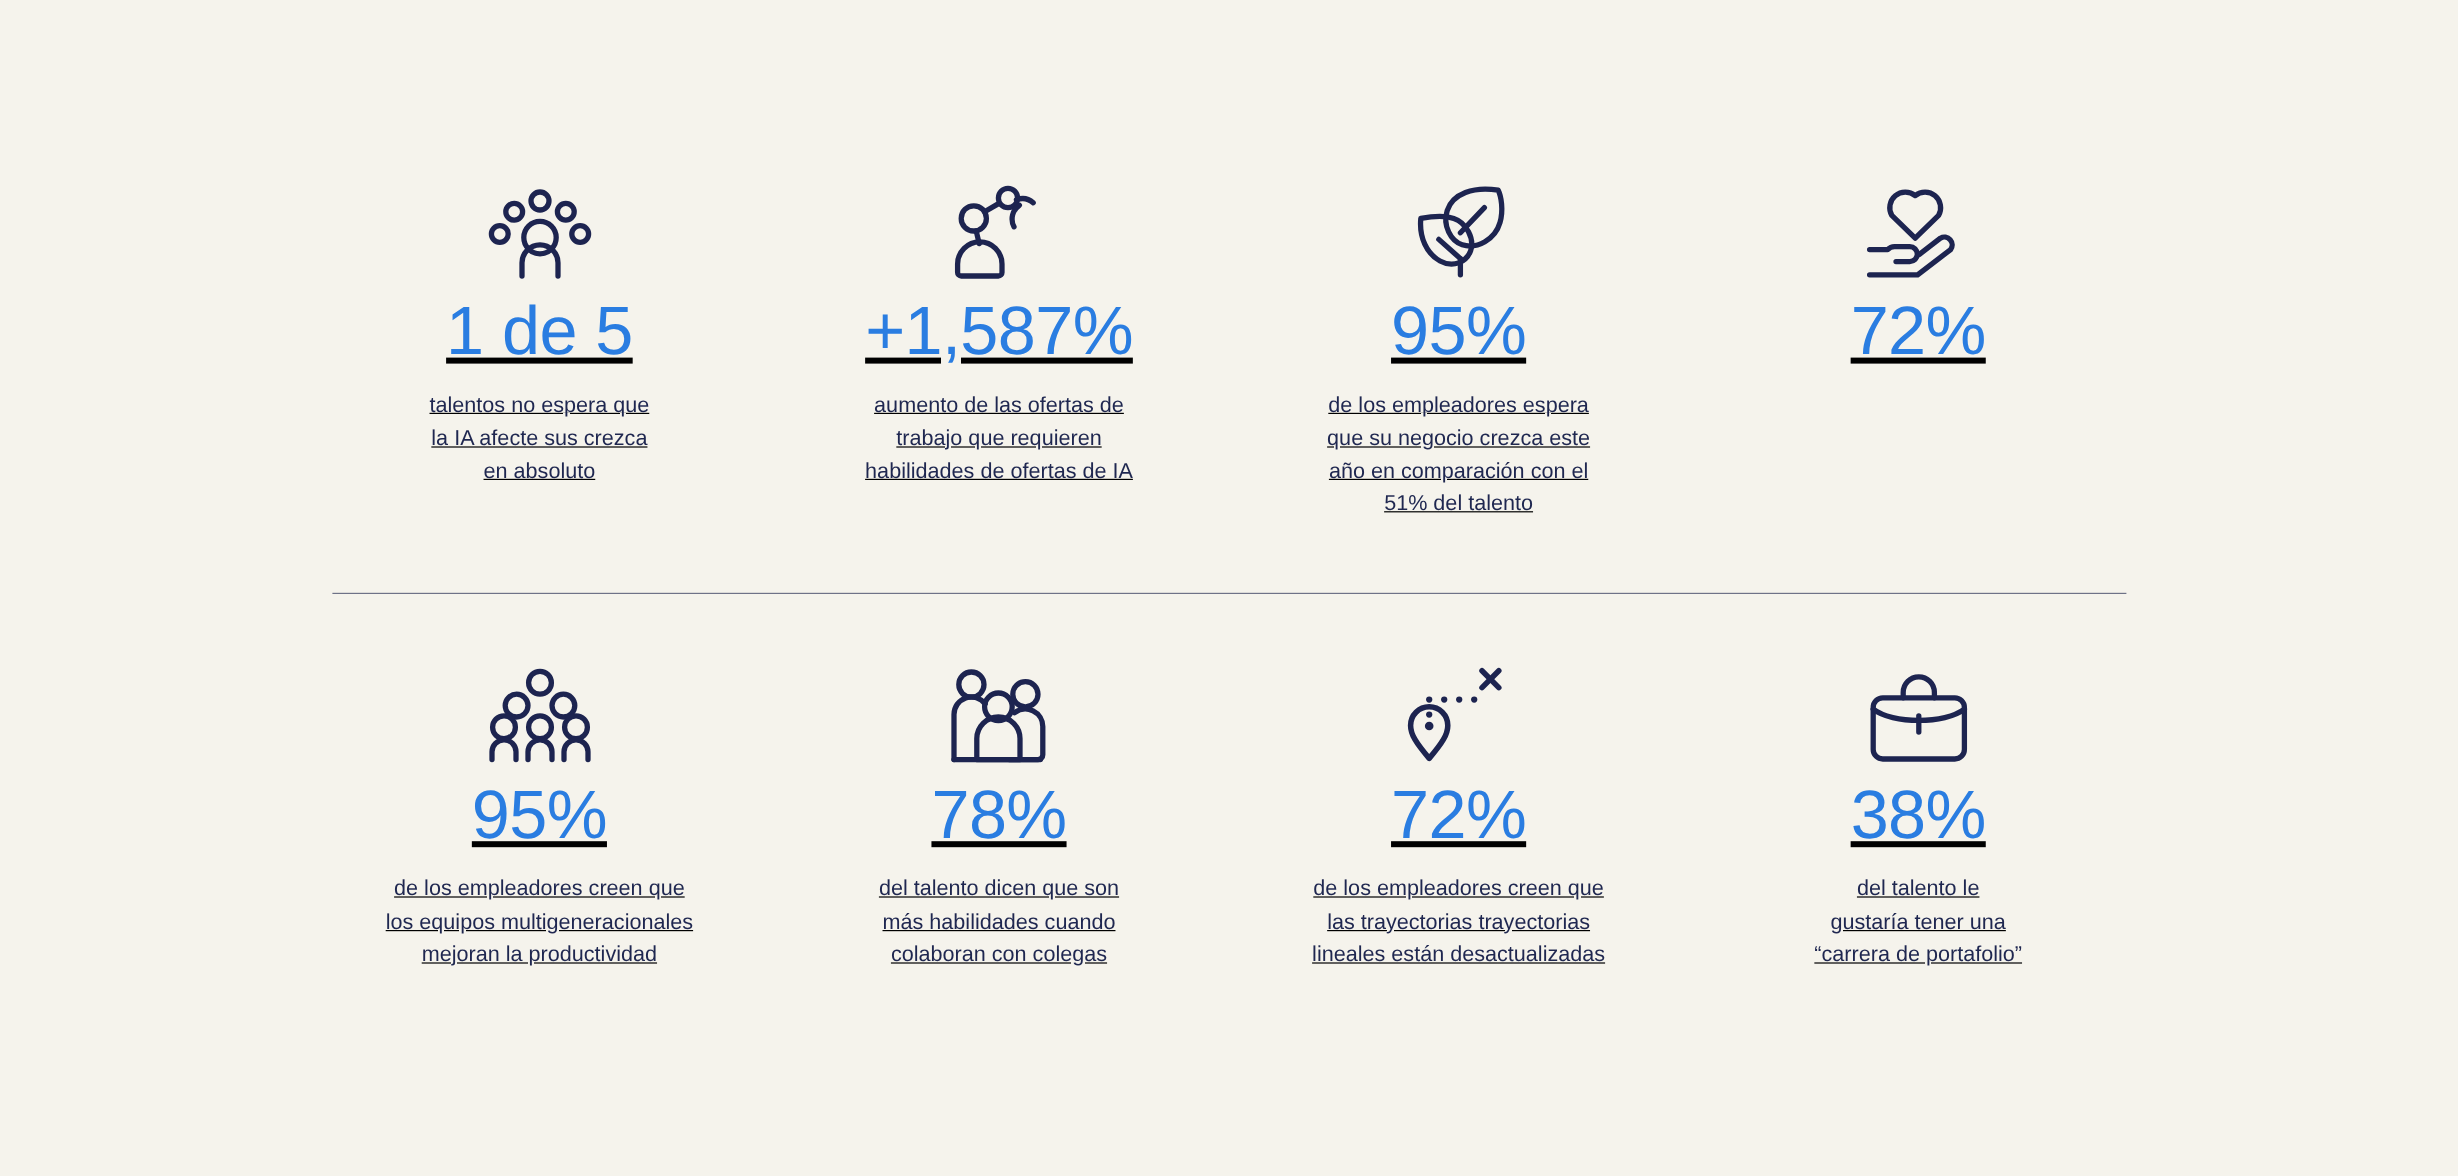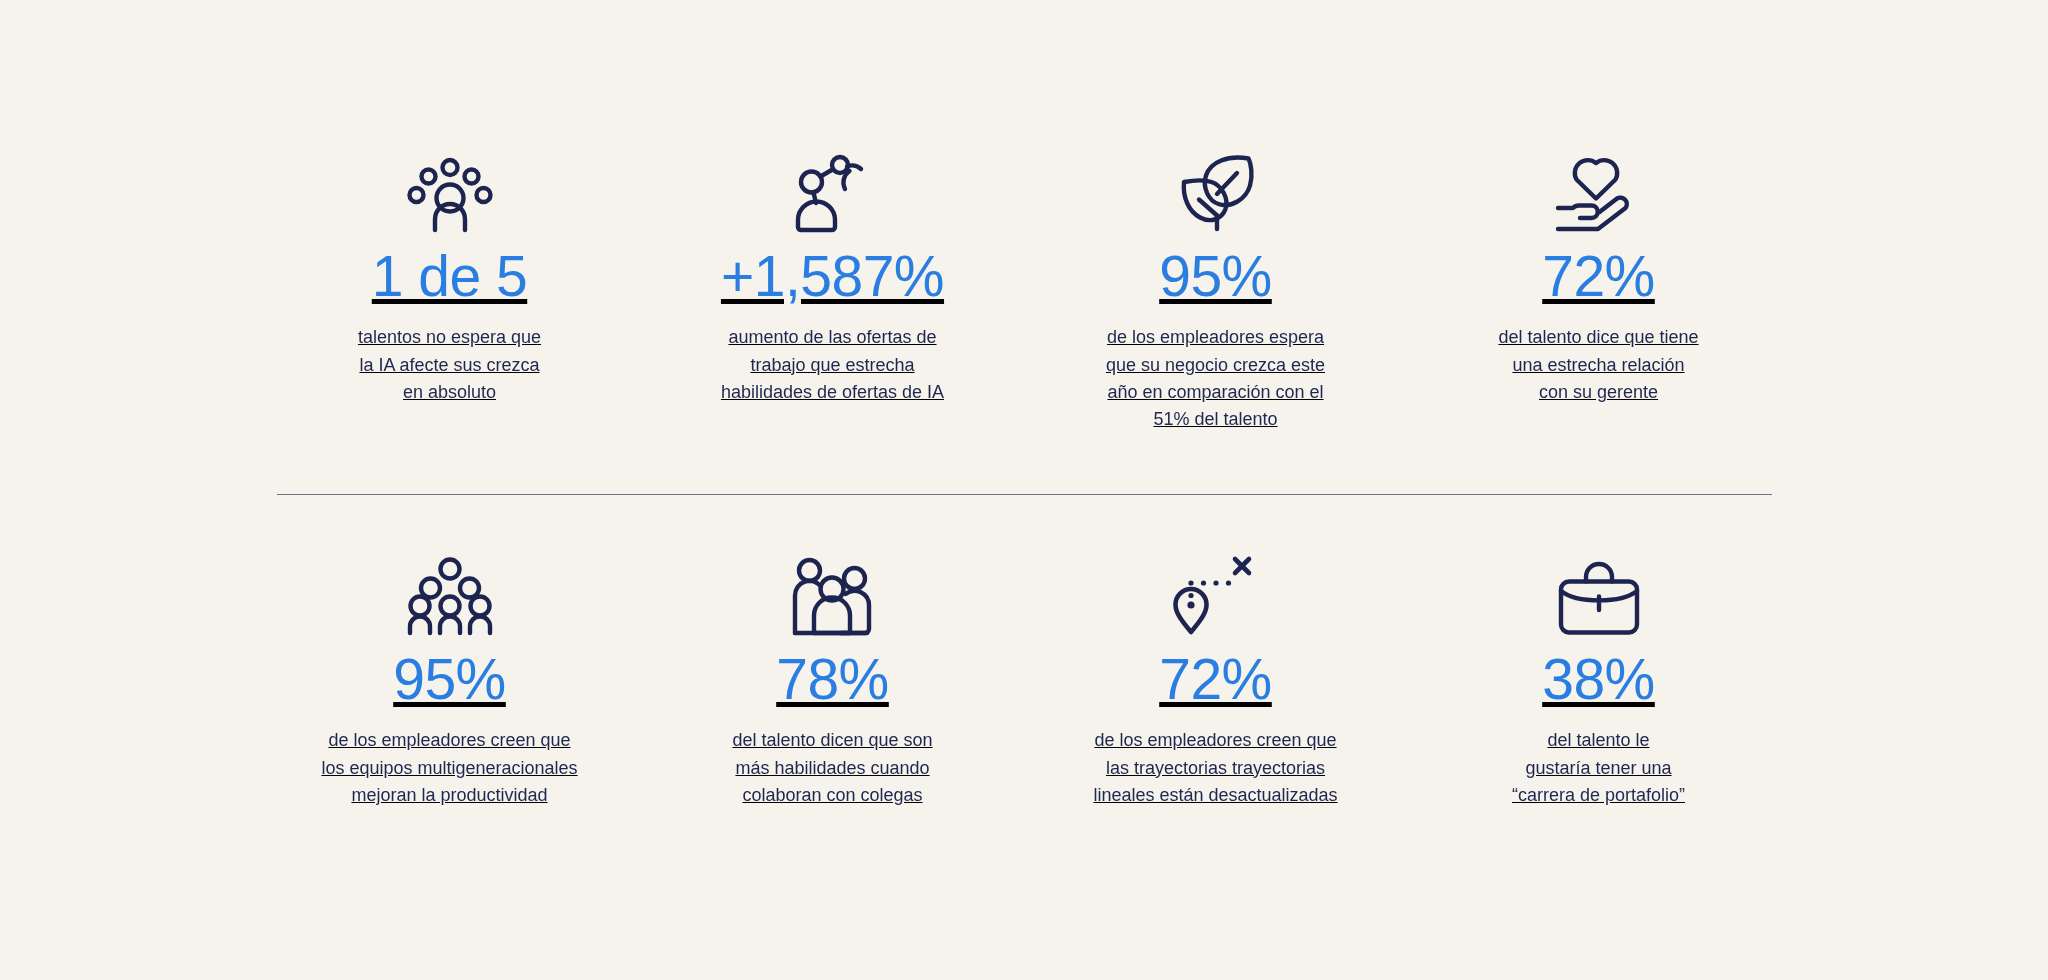--- a/index.html
+++ b/index.html
@@ -137,21 +137,21 @@
             <path d="M28.5 22.5 L40.5 15.5"></path>
             <path d="M55 12.5 a13.5 13.5 0 0 1 14 2.5"></path>
             <path d="M57.5 17 a14 14 0 0 0 -4.5 18"></path>
             <path d="M21.5 38.5 L24 49"></path>
             <path d="M9 76 h31 a3 3 0 0 0 3-3 V66 a18.5 18.5 0 0 0 -37 0 v7 a3 3 0 0 0 3 3 Z"></path>
           </svg>
         </div>
         <div class="stat-value">+1,587%</div>
         <div class="stat-desc">
           <span class="ln">aumento de las ofertas de</span>
-          <span class="ln">trabajo que estrecha</span>
+          <span class="ln">trabajo que requieren</span>
           <span class="ln">habilidades de ofertas de IA</span>
         </div>
       </div>
 
       <div class="stat-card">
         <div class="stat-icon">
           <svg width="82" height="80" viewBox="0 0 82 80" fill="none" stroke="#1d2450" stroke-width="4.4" stroke-linecap="round" stroke-linejoin="round">
             <path d="M73.5 6.5 C53 3 35.5 9.5 31 23.5 c-4 12.5 3 25.5 12.5 28.5 C56 56 71 47.5 75 33.5 c3-10.5 1-22 -1.5-27Z"></path>
             <path d="M42 42 L62 21"></path>
             <path d="M9 30 C7.5 46 14 59.5 25 65.5 c11 6 22 1 25.5 -8.5 C54 47 47 33.5 36.5 30 c-9 -3 -22 -1 -27.5 0Z"></path>
@@ -170,25 +170,20 @@
 
       <div class="stat-card">
         <div class="stat-icon">
           <svg width="90" height="72" viewBox="0 0 90 72" fill="none" stroke="#1d2450" stroke-width="4.4" stroke-linecap="round" stroke-linejoin="round">
             <path d="M42 38.5 L22.5 19.5 a13 13 0 0 1 19.5 -16.5 a13 13 0 0 1 19.5 16.5 Z"></path>
             <path d="M4 48 h15 a8 8 0 0 1 6 -2.5 h12.5 a6 6 0 0 1 0 12.5 H26"></path>
             <path d="M4 69 h40 L71.5 48 a6.5 6.5 0 0 0 -8.5 -9.5 L45.5 52"></path>
           </svg>
         </div>
         <div class="stat-value">72%</div>
-        <div class="stat-desc">
-          <span class="ln">del talento dice que tiene</span>
-          <span class="ln">una estrecha relación</span>
-          <span class="ln">con su gerente</span>
-        </div>
       </div>
 
     </div>
 
     <div class="divider"></div>
 
     <div class="stats-row row-bottom">
 
       <div class="stat-card">
         <div class="stat-icon">

